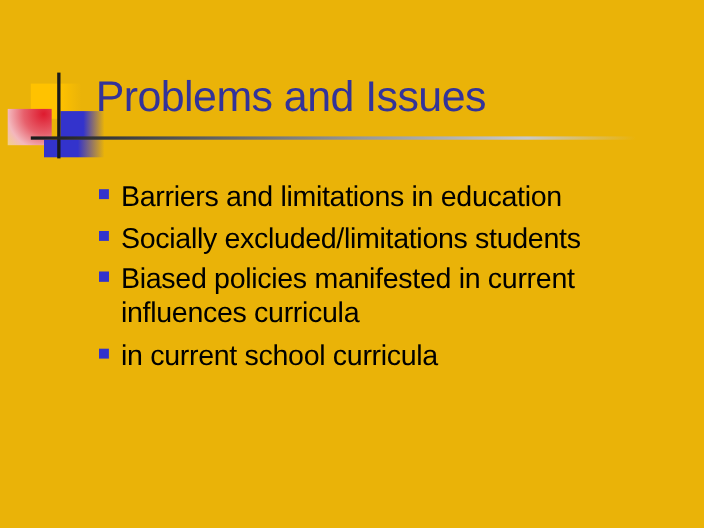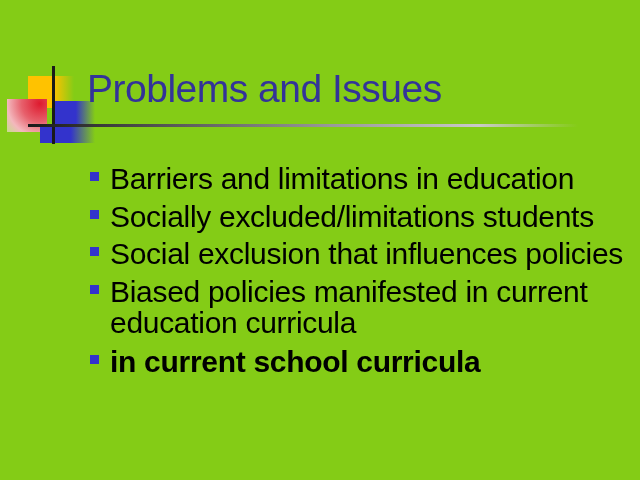--- a/index.html
+++ b/index.html
@@ -5,21 +5,21 @@
   html, body { margin: 0; padding: 0; }
   body {
     width: 640px; height: 480px;
     background: #ffffff;
     font-family: "Liberation Sans", "DejaVu Sans", sans-serif;
     overflow: hidden;
   }
   .slide {
     position: relative;
     width: 640px; height: 480px;
-    background: #84cc16;
+    background: #eab308;
   }
 
   
   .deco { position: absolute; }
   .deco-yellow {
     left: 28px; top: 76px; width: 46px; height: 32px;
     background: linear-gradient(to right,
       var(--accent-yellow, #FFC200) 0%,
       var(--accent-yellow, #FFC200) 56%,
       rgba(255,194,0,0) 100%);
@@ -86,36 +86,36 @@
     width: 640px;
     margin: 0; padding: 0;
     list-style: none;
     z-index: 5;
   }
   .bullets li {
     position: relative;
     padding-left: 110px;
     margin-bottom: 6.5px;
     color: var(--text, #000000);
-    font-size: 30px;
+    font-size: 26px;
     line-height: 31px;
     letter-spacing: -0.3px;
   }
   .bullets li.wide-gap-after { margin-bottom: 8px; }
   .bullets .sq {
     position: absolute;
     left: 90px; top: 9px;
     width: 9px; height: 9px;
     background: var(--bullet-square, #3333CC);
   }
   .bullets .line {
     display: block;
     white-space: nowrap;
   }
-  .bullets .line.loose { margin-top: 4.5px; font-weight: bold; }
+  .bullets .line.loose { margin-top: 4.5px; }
 </style>
 </head>
 <body>
 
 <div class="slide">
 
   <div class="deco deco-yellow"></div>
   <div class="deco deco-red"></div>
   <div class="deco deco-blue-top"></div>
   <div class="deco deco-blue-bottom"></div>
@@ -128,26 +128,25 @@
     <li>
       <span class="sq"></span>
       <span class="line">Barriers and limitations in education</span>
     </li>
     <li>
       <span class="sq"></span>
       <span class="line">Socially excluded/limitations students</span>
     </li>
     <li>
       <span class="sq"></span>
-      <span class="line">Social exclusion that influences policies</span>
     </li>
     <li class="wide-gap-after">
       <span class="sq"></span>
       <span class="line">Biased policies manifested in current</span>
-      <span class="line">education curricula</span>
+      <span class="line">influences curricula</span>
     </li>
     <li>
       <span class="sq"></span>
       <span class="line loose">in current school curricula</span>
     </li>
   </ul>
 
 </div>
 
 </body></html>

